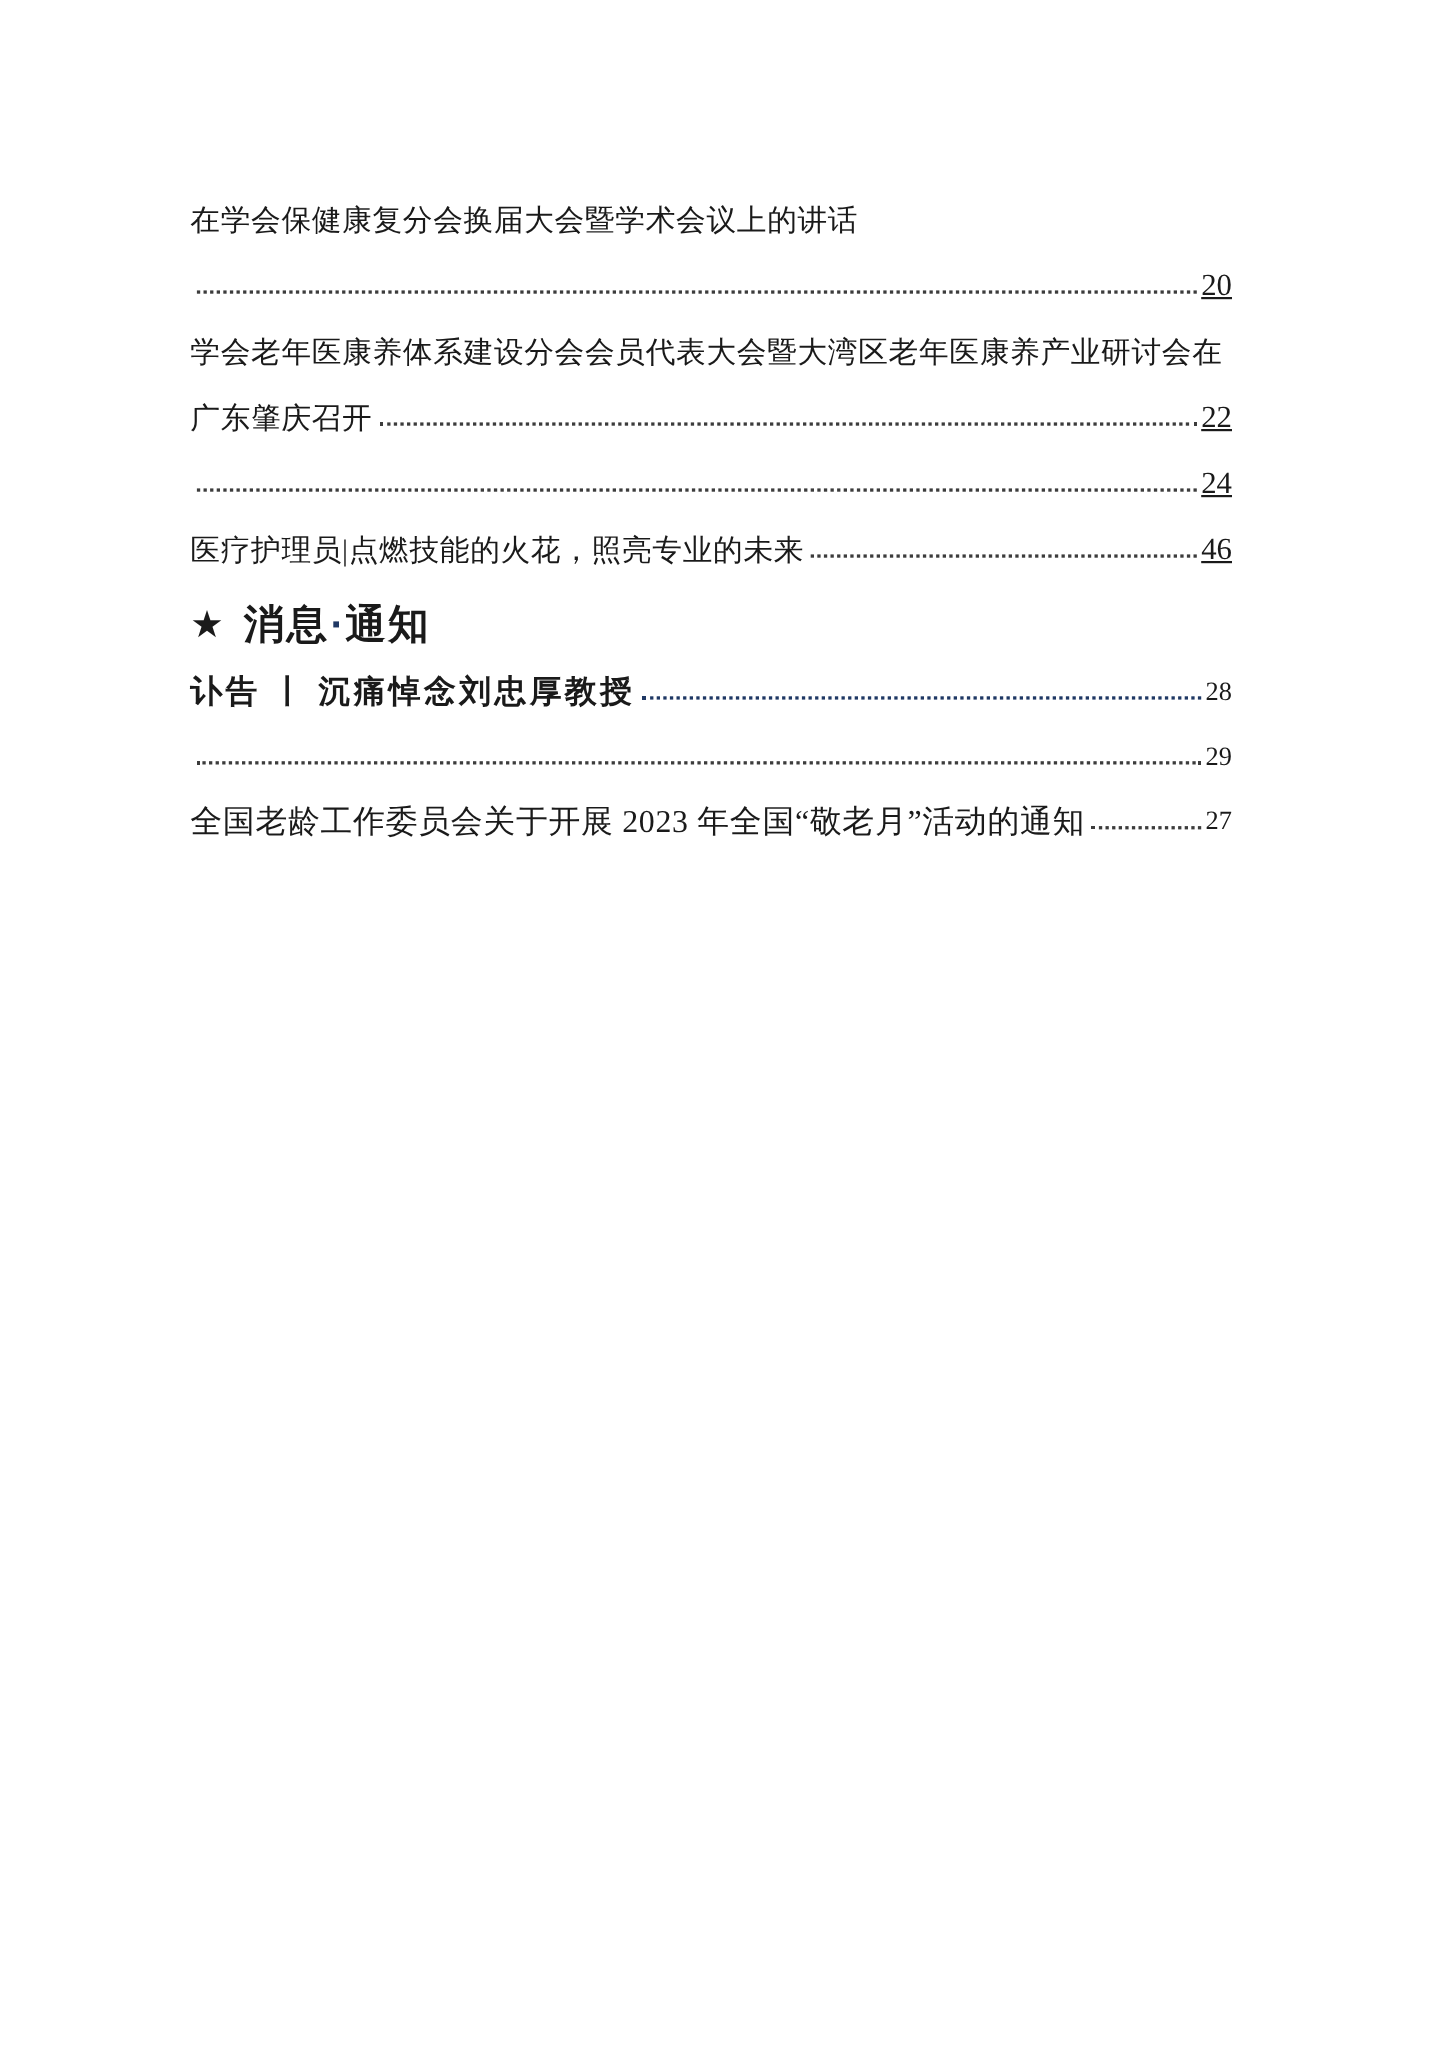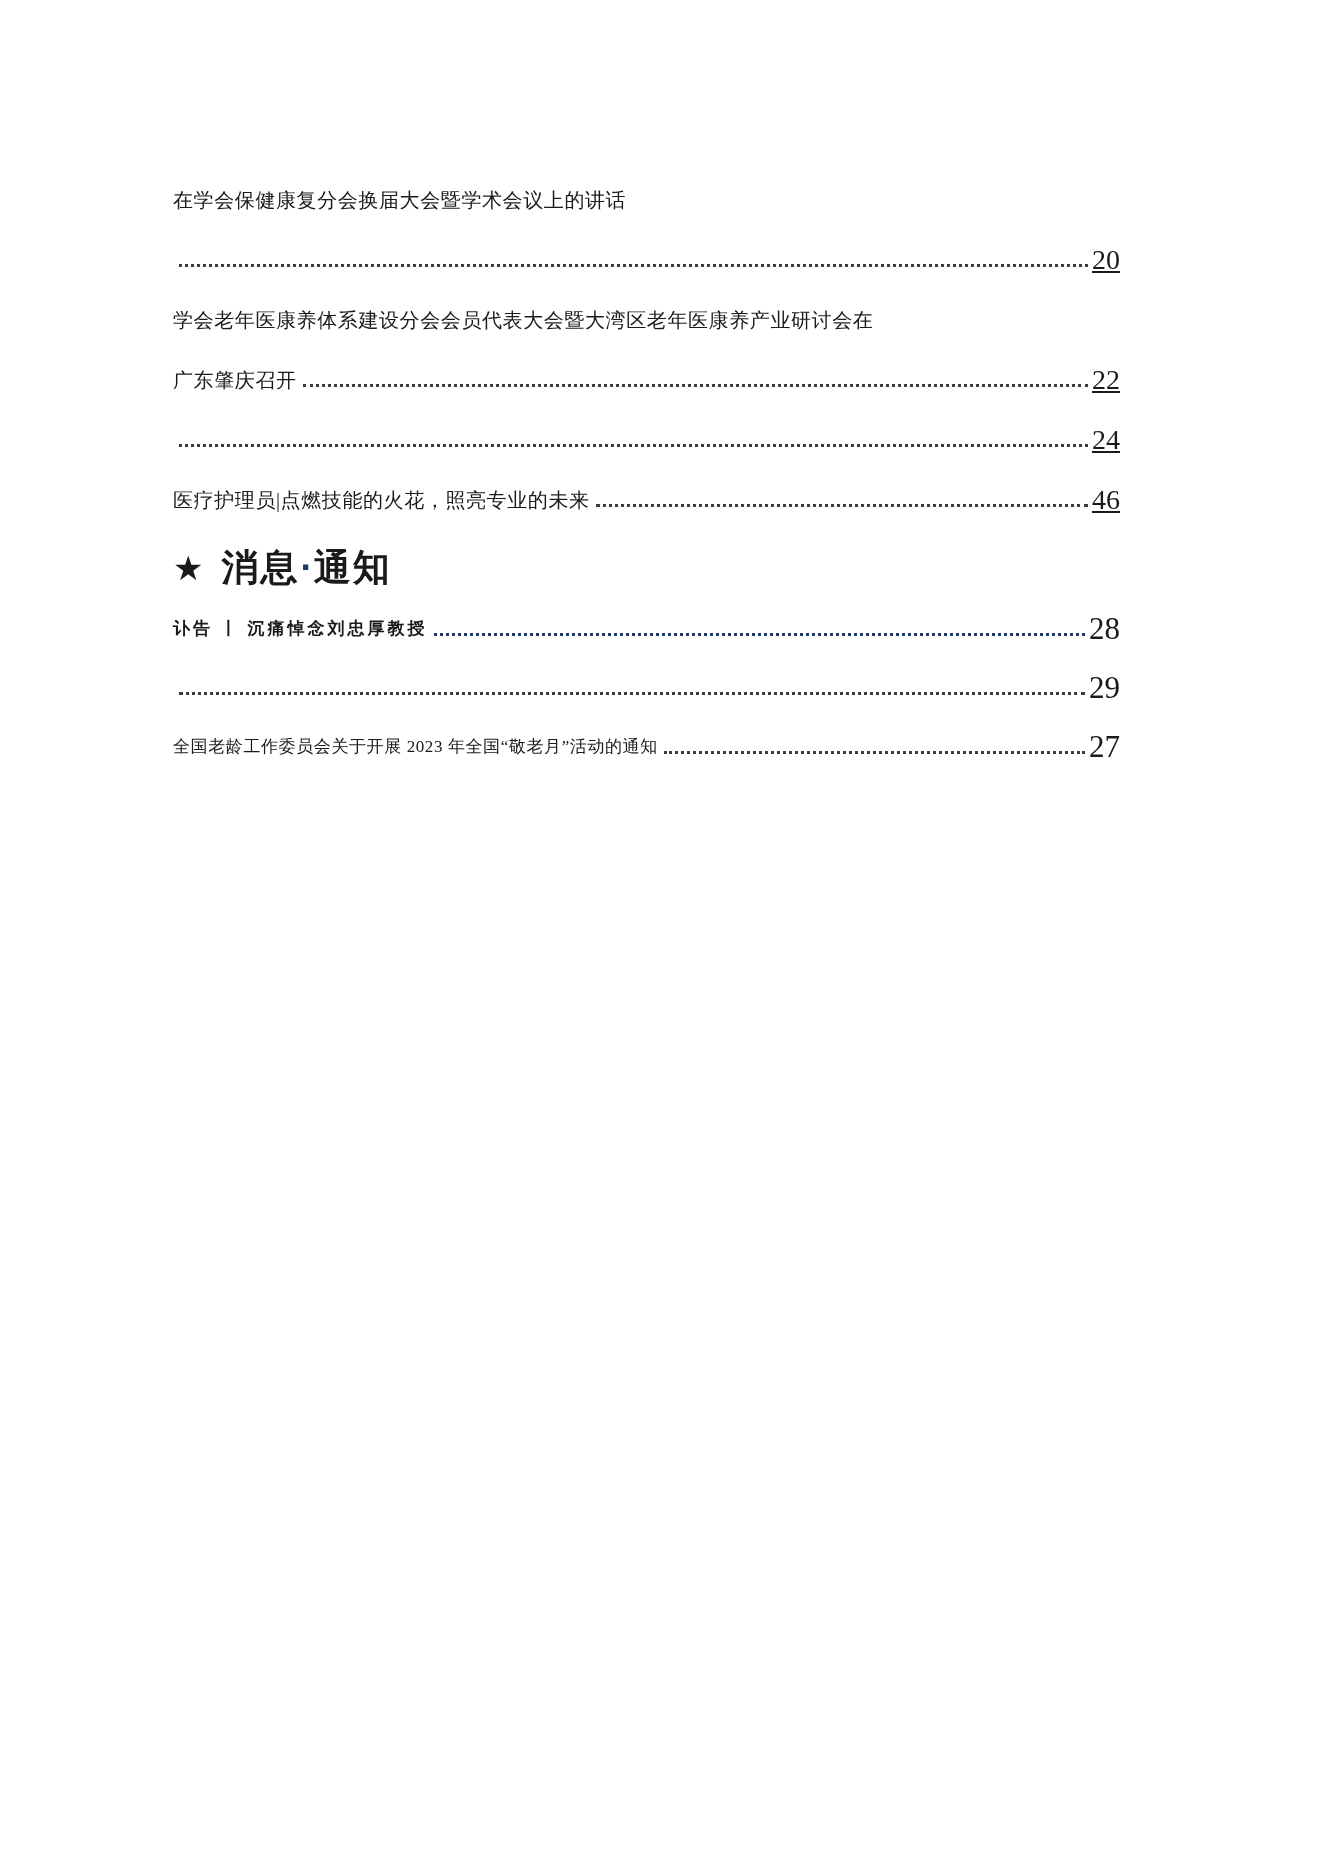--- a/index.html
+++ b/index.html
@@ -22,21 +22,21 @@
   }
   .row {
     display: flex;
     align-items: flex-end;
     height: 30px;
     line-height: 30px;
     margin-bottom: 30px;
     white-space: nowrap;
   }
   .row .title {
-    font-size: 20px;
+    font-size: 27px;
     letter-spacing: 0.6px;
     line-height: 30px;
   }
   .row .leader {
     flex: 1 1 auto;
     min-width: 20px;
     border-bottom: 3px dotted #3c3c3c;
     margin: 0 4px 8px 6px;
   }
   .row .pagenum {
@@ -71,39 +71,39 @@
   .notices { margin-top: 22px; }
   .notice-row {
     display: flex;
     align-items: flex-end;
     height: 32px;
     line-height: 32px;
     margin-bottom: 27px;
     white-space: nowrap;
   }
   .notice-row .title {
-    font-size: 17px;
+    font-size: 29px;
     letter-spacing: 0.6px;
     line-height: 32px;
   }
   .notice-row.bold .title {
     font-weight: 700;
     letter-spacing: 3px;
   }
   .notice-row .leader {
     flex: 1 1 auto;
     min-width: 20px;
     border-bottom: 3px dotted #3c3c3c;
     margin: 0 4px 9px 6px;
   }
   .notice-row.navy-leader .leader {
     border-bottom-color: #1f3864;
   }
   .notice-row .pagenum {
-    font-size: 31px;
+    font-size: 24px;
     line-height: 32px;
     margin-top: 36px;
   }
 </style>
 </head>
 <body>
 
 <div class="page">
   <div class="content">
 

